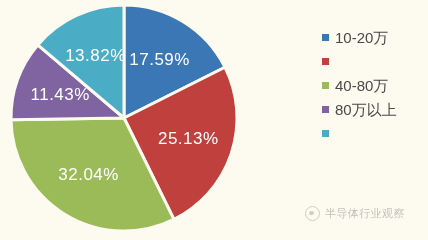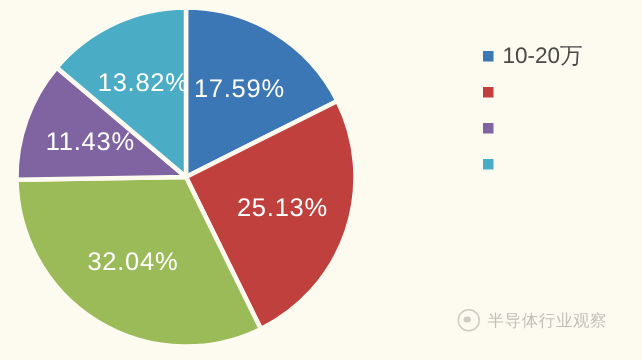--- a/index.html
+++ b/index.html
@@ -119,21 +119,26 @@
 
   <div id="legend">
       <div class="legend-item">
         <span class="legend-swatch" style="background: rgb(59, 119, 181);"></span>
         <span class="legend-label">10-20万</span>
       </div>
       <div class="legend-item">
         <span class="legend-swatch" style="background: rgb(192, 64, 62);"></span>
       </div>
       <div class="legend-item">
+        <span class="legend-swatch" style="background: rgb(155, 187, 89);"></span>
+        <span class="legend-label">40-80万</span>
+      </div>
+      <div class="legend-item">
         <span class="legend-swatch" style="background: rgb(128, 100, 162);"></span>
+        <span class="legend-label">80万以上</span>
       </div>
       <div class="legend-item">
         <span class="legend-swatch" style="background: rgb(75, 172, 198);"></span>
       </div>
     </div>
 
   <div id="watermark">
     <div id="watermark-logo"></div>
     <div id="watermark-text">半导体行业观察</div>
   </div>

